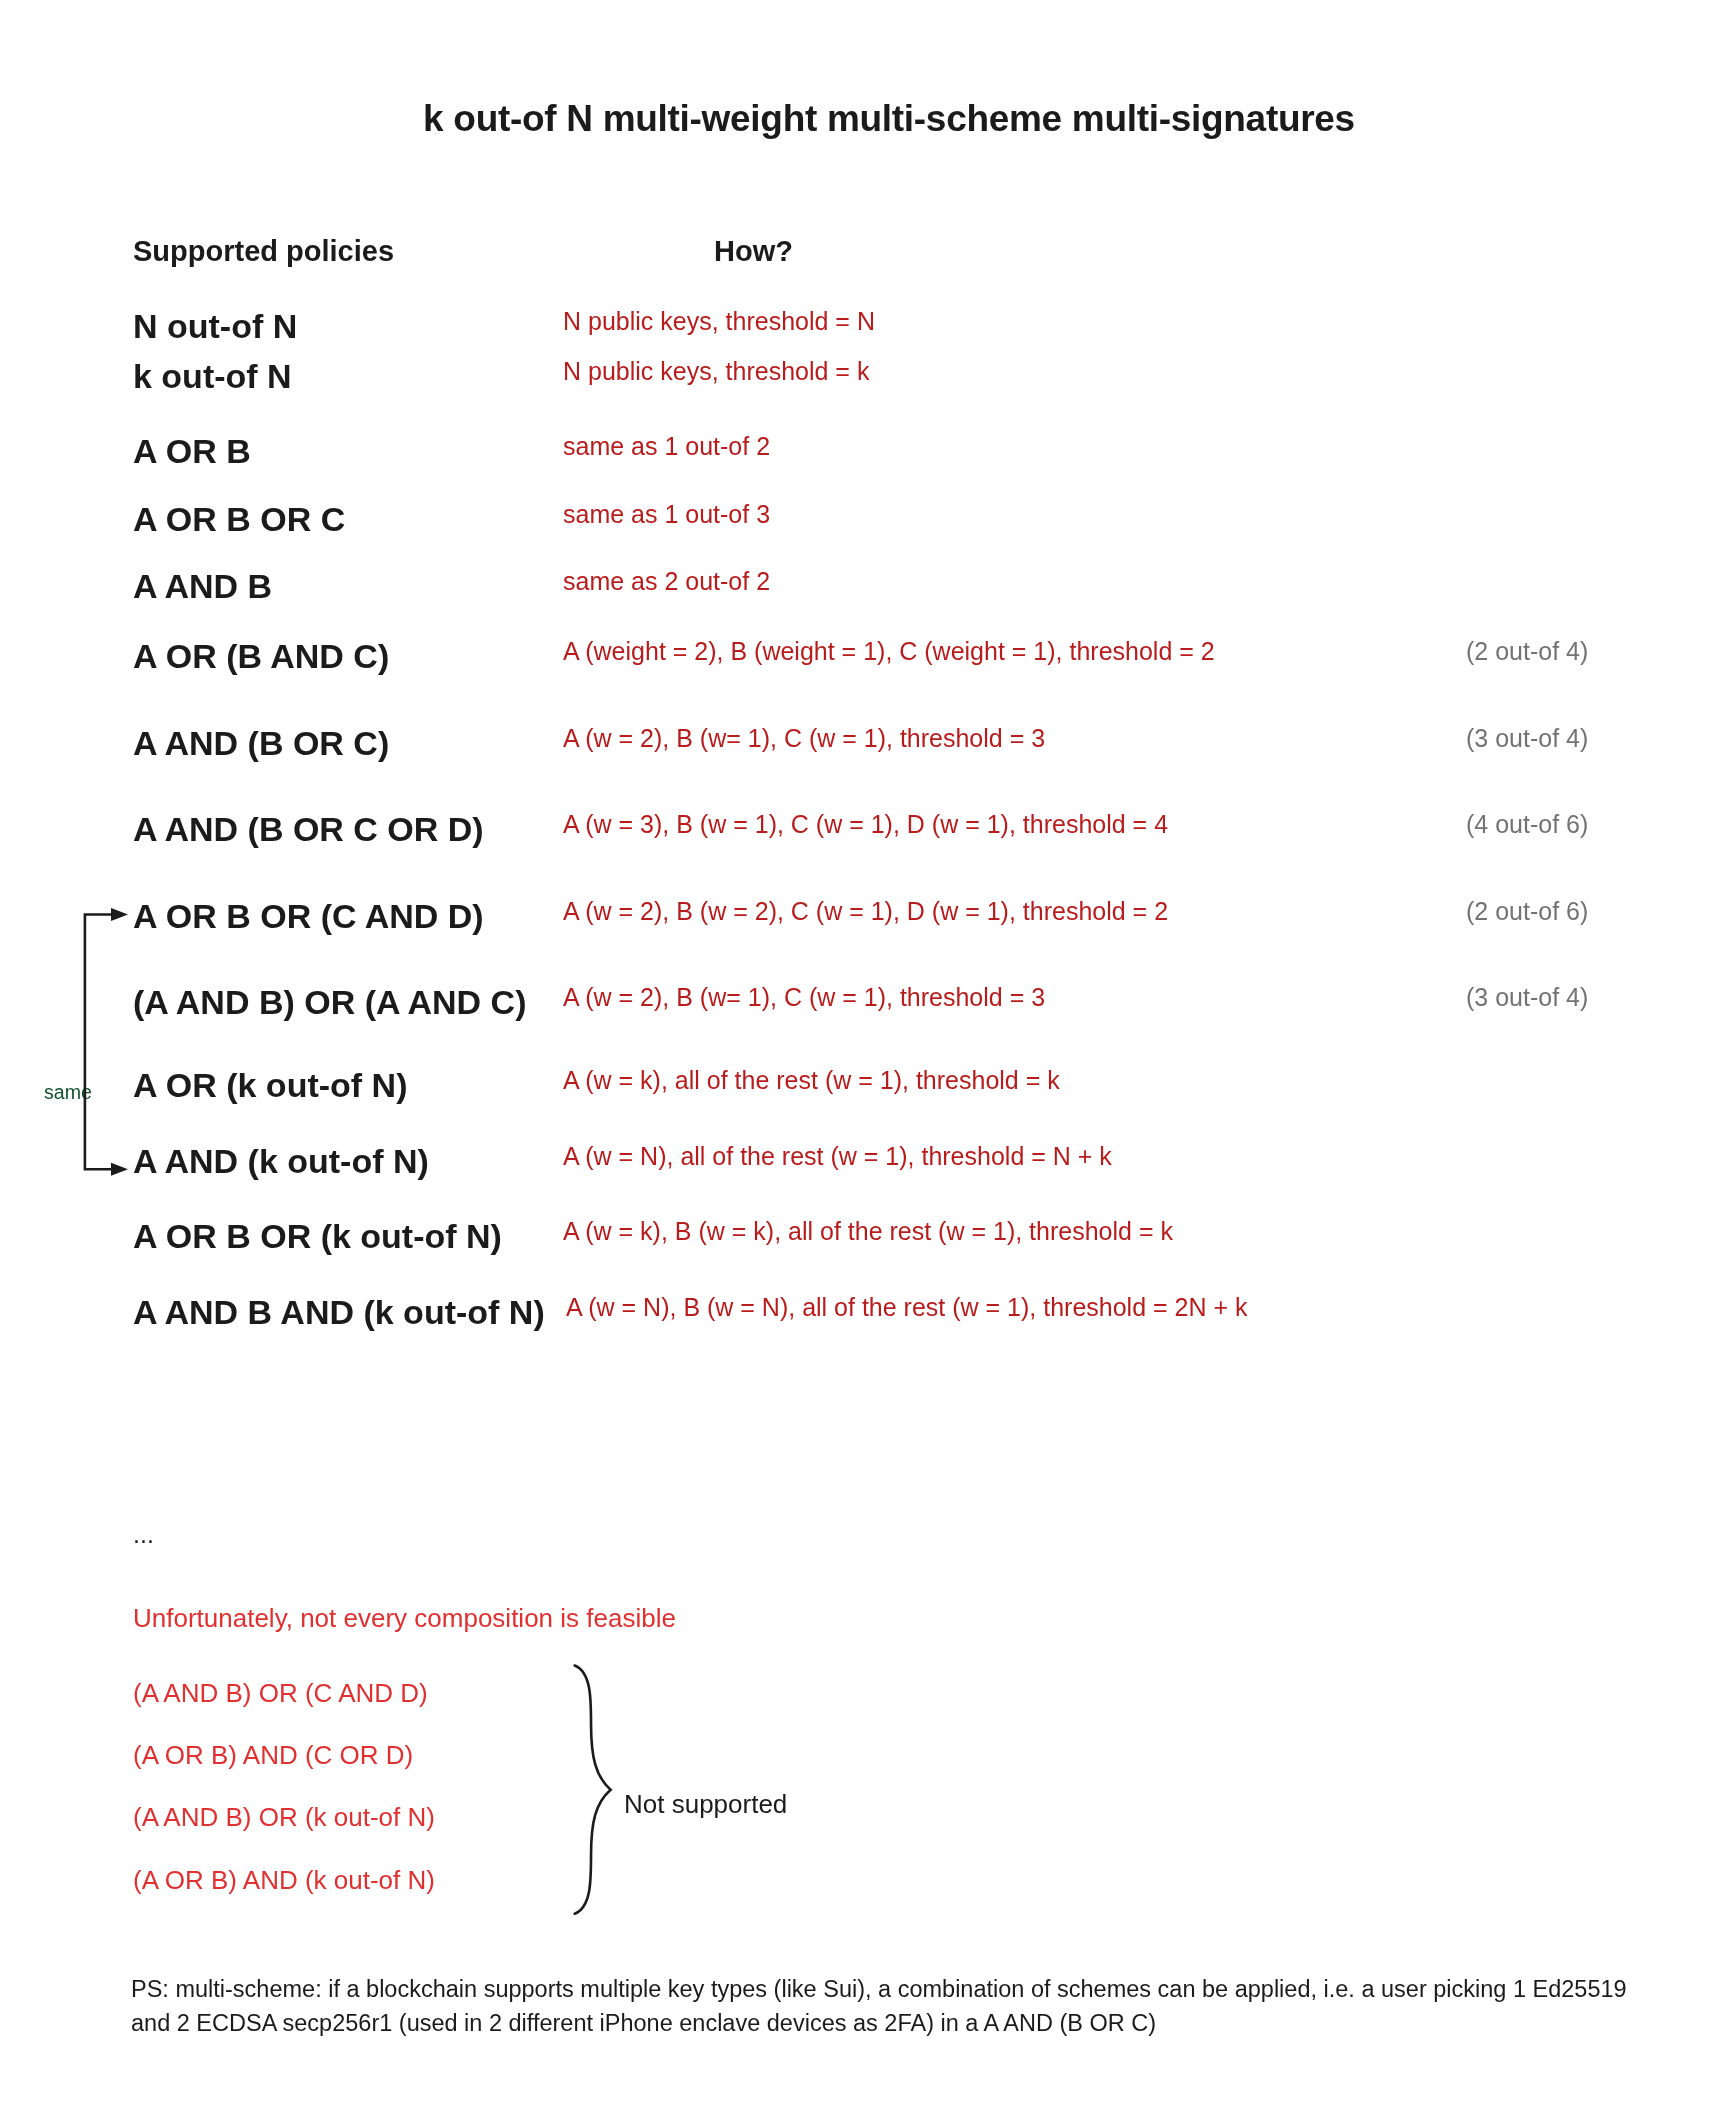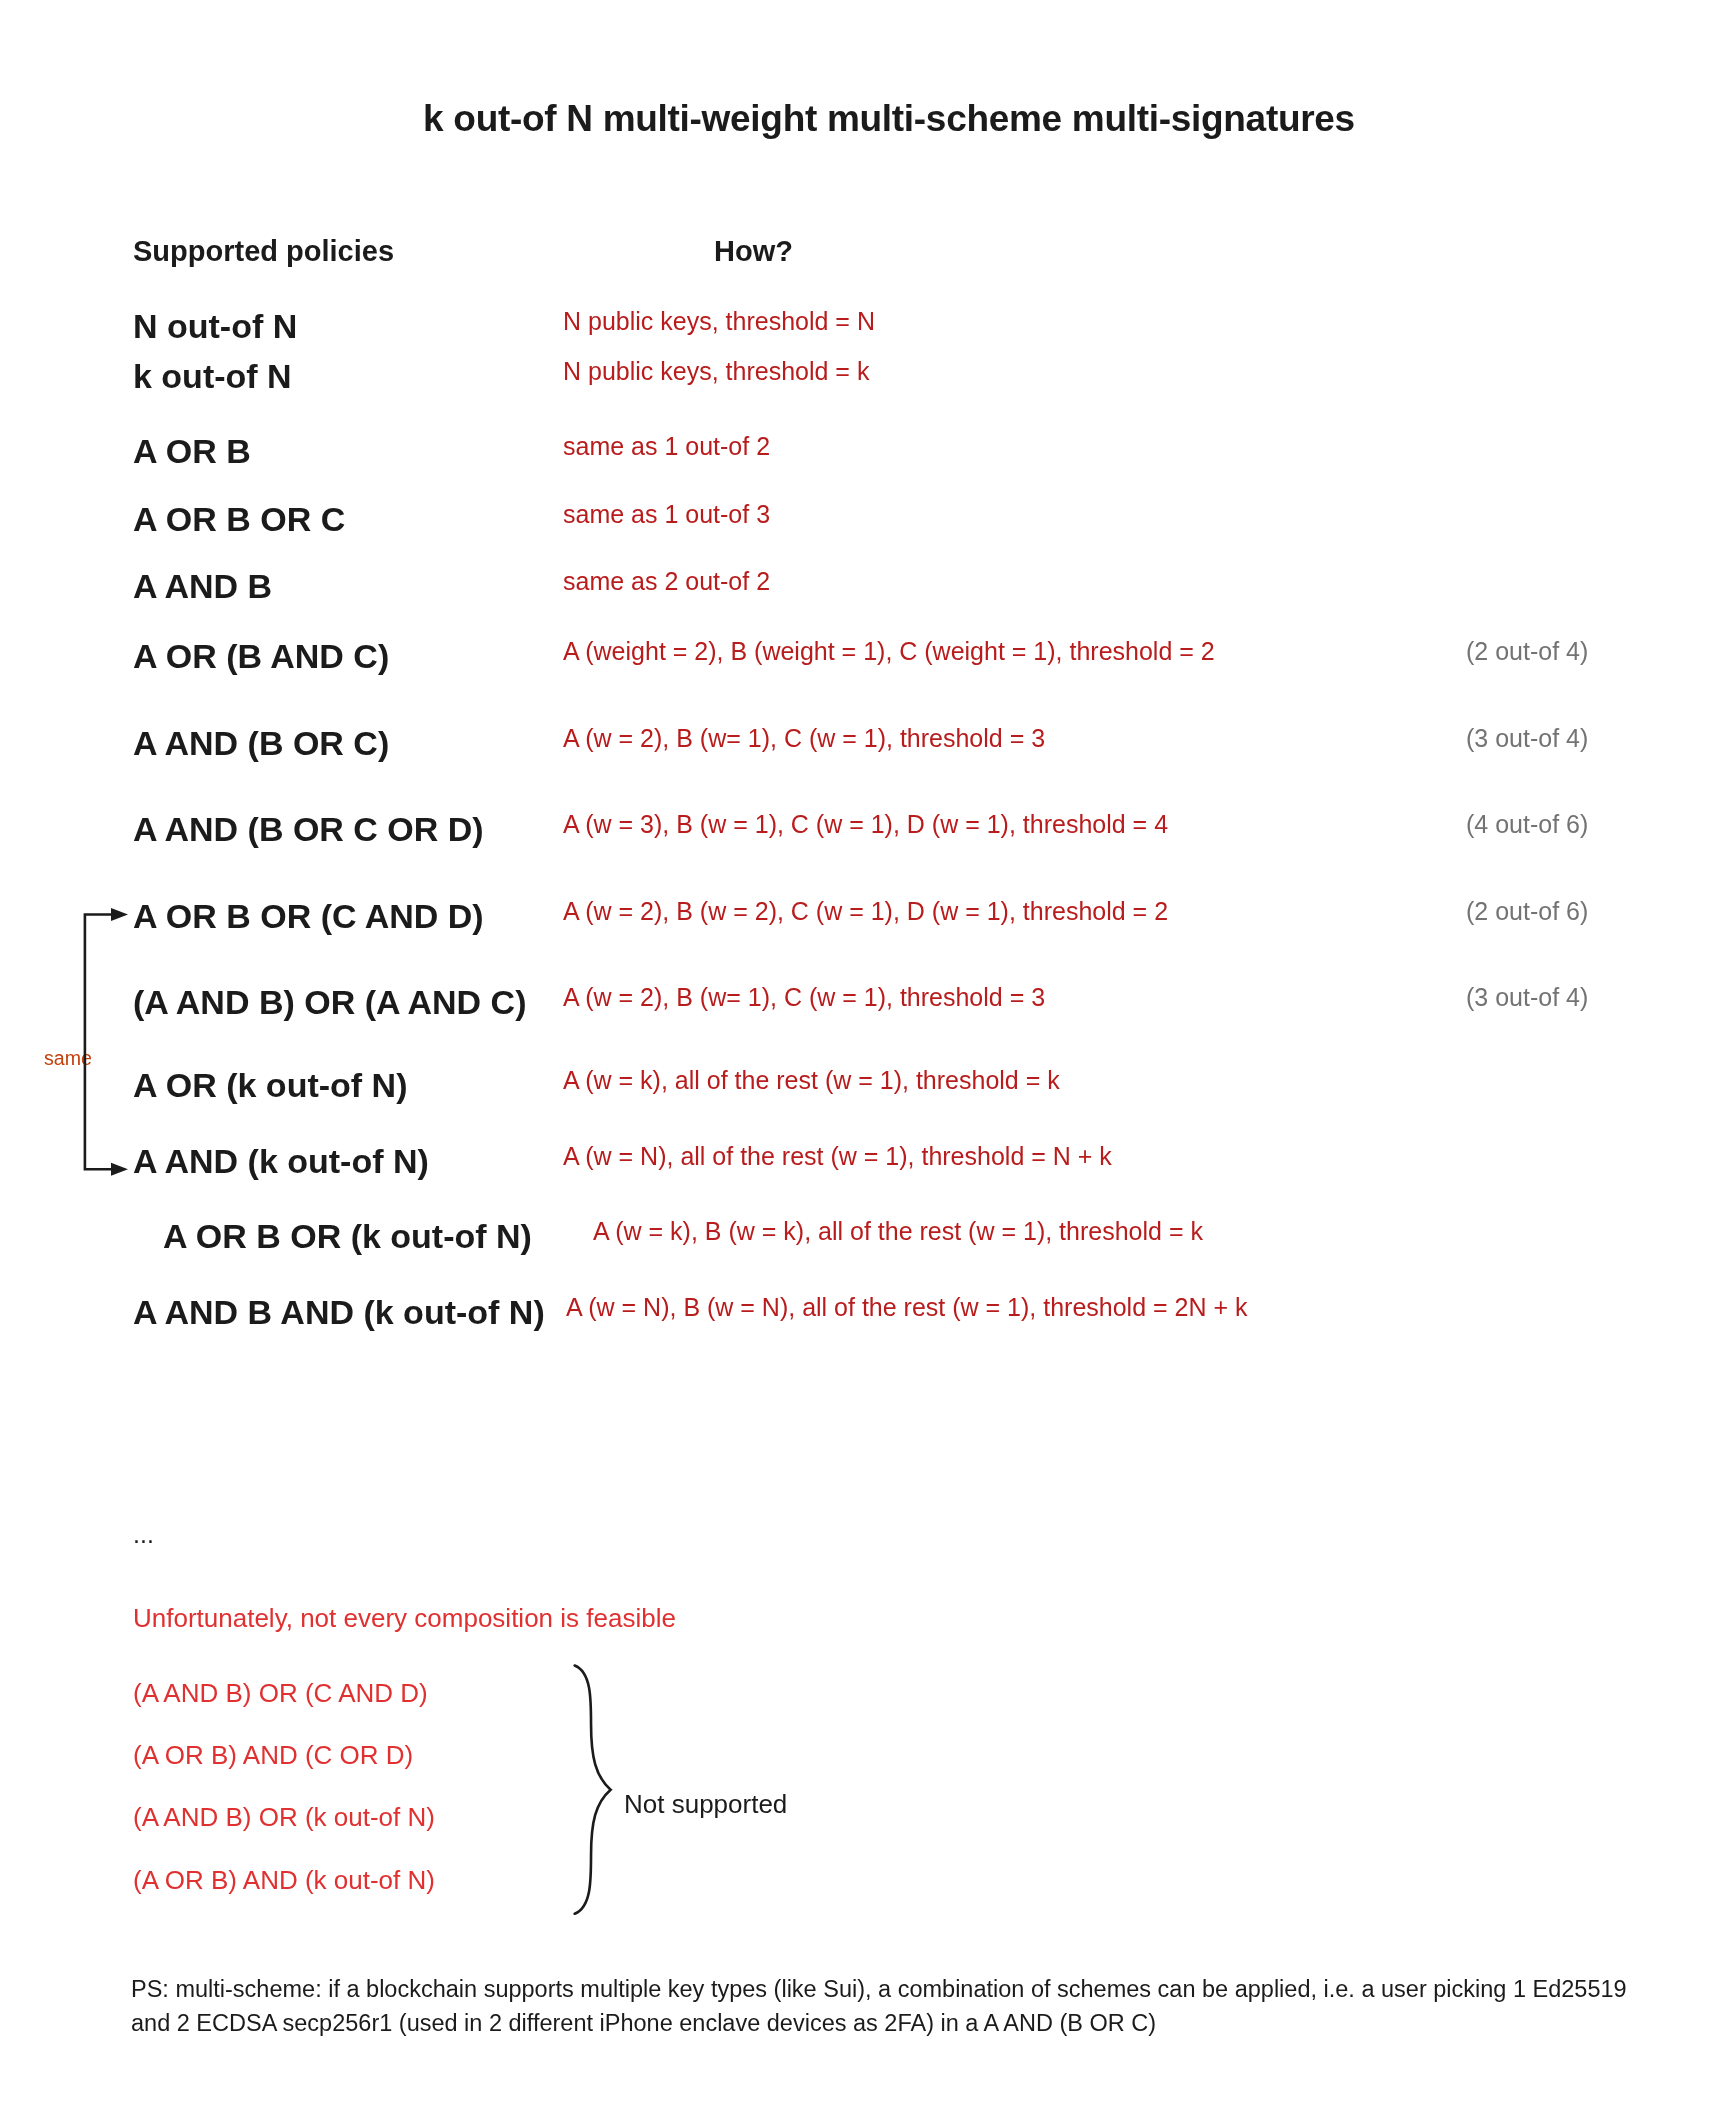--- a/index.html
+++ b/index.html
@@ -108,23 +108,23 @@
   .not-supported-label {
     position: absolute;
     left: 624px;
     top: 1789px;
     font-size: 26px;
     color: #1b1b1b;
   }
   .same-label {
     position: absolute;
     left: 44px;
-    top: 1047px;
+    top: 1081px;
     font-size: 19.6px;
-    color: #c2410c;
+    color: #14532d;
   }
   .footer {
     position: absolute;
     left: 131px;
     top: 1972px;
     width: 1502px;
     font-size: 23.5px;
     line-height: 1.45;
     color: #1b1b1b;
   }
@@ -201,21 +201,21 @@
     <div class="row" style="height:73px;">
       <span class="policy">A OR (k out-of N)</span>
       <span class="how">A (w = k), all of the rest (w = 1), threshold = k</span>
       <span class="equiv"></span>
     </div>
     <div class="row" style="height:73px;">
       <span class="policy">A AND (k out-of N)</span>
       <span class="how">A (w = N), all of the rest (w = 1), threshold = N + k</span>
       <span class="equiv"></span>
     </div>
-    <div class="row" style="height:73px;margin-left:30px;">
+    <div class="row" style="height:73px;">
       <span class="policy">A OR B OR (k out-of N)</span>
       <span class="how">A (w = k), B (w = k), all of the rest (w = 1), threshold = k</span>
       <span class="equiv"></span>
     </div>
     <div class="row" style="height:73px;">
       <span class="policy">A AND B AND (k out-of N)</span>
       <span class="how" style="left:566px;">A (w = N), B (w = N), all of the rest (w = 1), threshold = 2N + k</span>
       <span class="equiv"></span>
     </div>
   </div>

